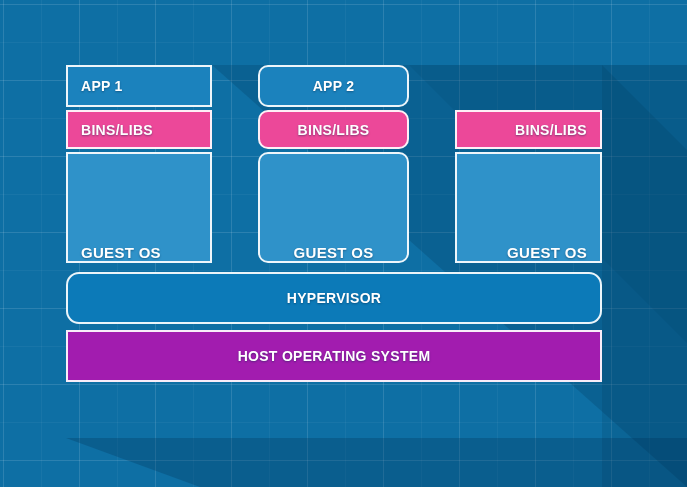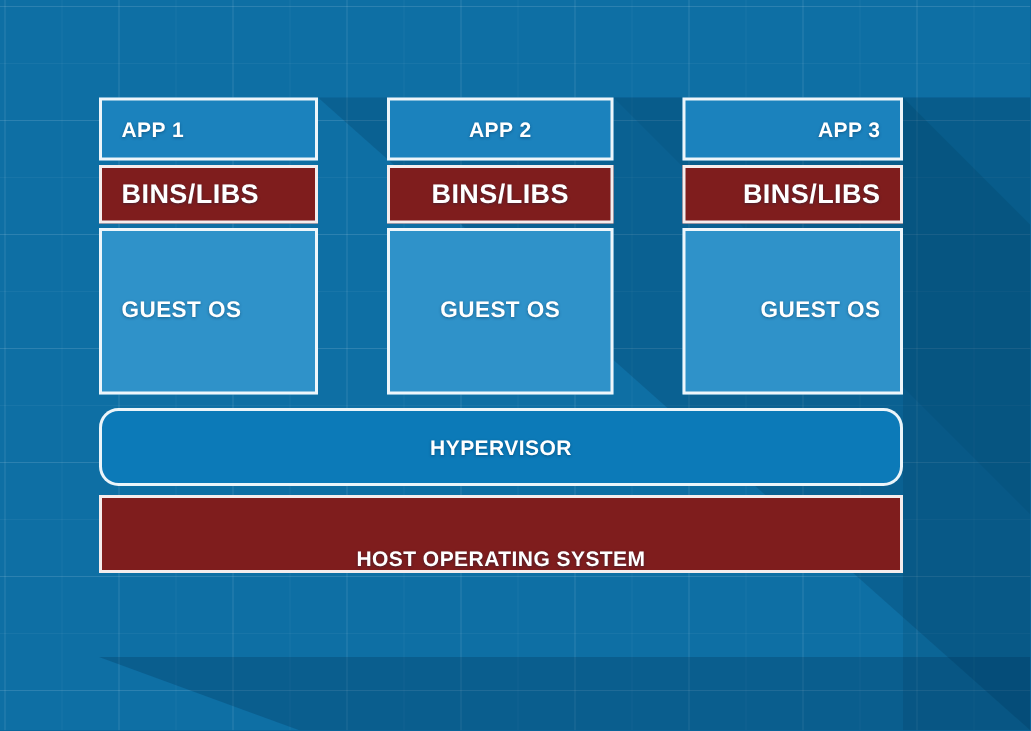--- a/index.html
+++ b/index.html
@@ -50,28 +50,28 @@
     box-sizing: border-box;
     border: 2px solid rgba(255,255,255,0.92);
     color: #ffffff;
     font-weight: bold;
     letter-spacing: 0.3px;
     text-shadow: 0 1px 2px rgba(0,40,70,0.45);
     display: flex;
   }
 
   .app-box      { background: #1b82bd; font-size: 14px; align-items: center; }
-  .bins-box     { background: #7f1d1d; font-size: 18px; align-items: center; }
-  .guest-box    { background: #2f92c9; font-size: 15px; align-items: flex-start; }
+  .bins-box     { background: #ec4899; font-size: 14px; align-items: center; }
+  .guest-box    { background: #2f92c9; font-size: 15px; align-items: flex-end; }
   .hypervisor   { background: #0c7ab8; font-size: 14px; align-items: center; justify-content: center; }
-  .host-os      { background: #7f1d1d; font-size: 14px; align-items: flex-end; justify-content: center; }
+  .host-os      { background: #a21caf; font-size: 14px; align-items: center; justify-content: center; }
   .infra        { background: #2e93cc; font-size: 14px; align-items: center; justify-content: center; }
 
   .pad-left   { justify-content: flex-start; padding-left: 13px; }
-  .pad-center { justify-content: center; }
+  .pad-center { justify-content: center; border-radius: 10px; }
   .pad-right  { justify-content: flex-end; padding-right: 13px; }
 
   .guest-box.pad-left   { padding-top: 44px; }
   .guest-box.pad-center { padding-top: 44px; }
   .guest-box.pad-right  { padding-top: 44px; }
 
   .label { white-space: nowrap; }
 </style>
 </head>
 <body>
@@ -114,23 +114,20 @@
     </div>
 
     <div class="box bins-box pad-center" style="left:258px; top:110px; width:151px; height:39px;">
       <span class="label">BINS/LIBS</span>
     </div>
 
     <div class="box guest-box pad-center" style="left:258px; top:152px; width:151px; height:111px;">
       <span class="label">GUEST OS</span>
     </div>
 
-    <div class="box app-box pad-right" style="left:455px; top:65px; width:147px; height:42px;">
-      <span class="label">APP 3</span>
-    </div>
 
     <div class="box bins-box pad-right" style="left:455px; top:110px; width:147px; height:39px;">
       <span class="label">BINS/LIBS</span>
     </div>
 
     <div class="box guest-box pad-right" style="left:455px; top:152px; width:147px; height:111px;">
       <span class="label">GUEST OS</span>
     </div>
 
     <div class="box hypervisor" style="left:66px; top:272px; width:536px; height:52px;border-radius:13px;">

